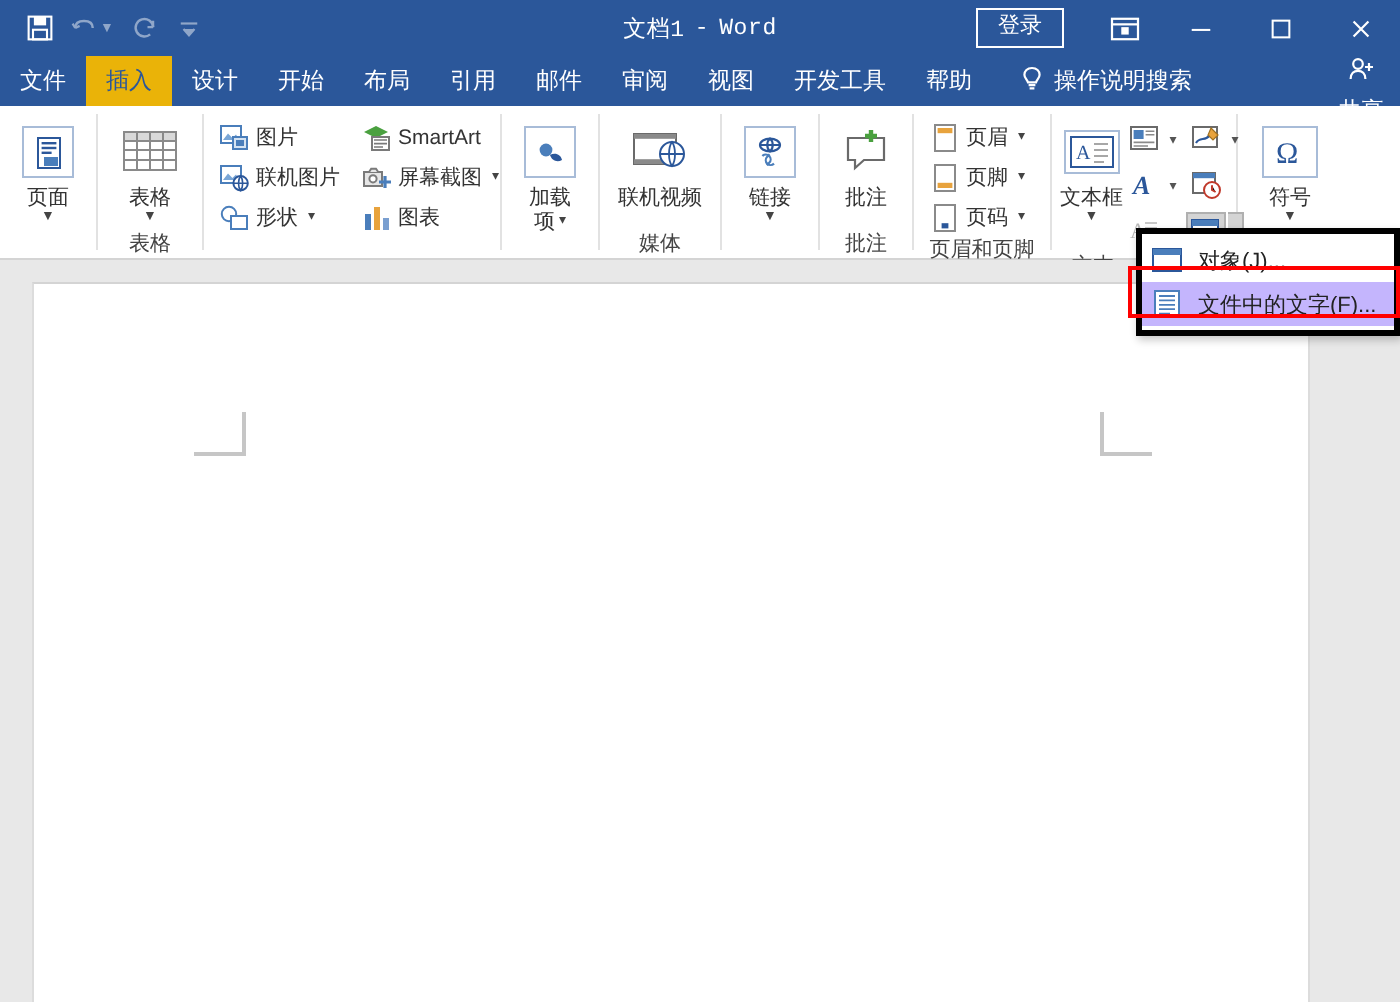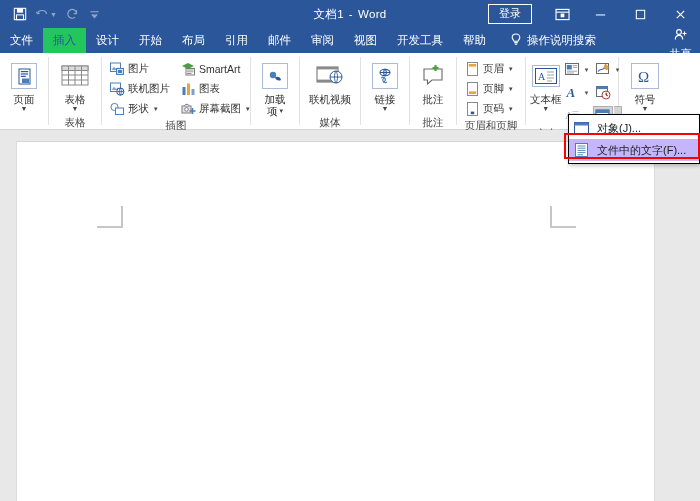--- a/index.html
+++ b/index.html
@@ -33,21 +33,21 @@
   .qat-btn.dim { color: #8fa6c9; }
   .qat-caret { font-size: 7px; margin-left: 1px; line-height: 1; }
   .qat-small { width: 16px; }
 
   .title-center {
     position: absolute; left: 0; right: 0; top: 0; height: 28px;
     display: flex; align-items: center; justify-content: center;
     color: #ffffff; font-size: 11.5px; letter-spacing: .3px;
     pointer-events: none;
   }
-  .title-center span { pointer-events: auto; }
+  .title-center span { pointer-events: auto; font-family: Liberation Mono, monospace; }
 
   .win-right {
     position: absolute; right: 0; top: 0; height: 28px;
     display: flex; align-items: center; padding-left: 23px;
   }
   .signin {
     color: #ffffff; font-size: 11px;
     border: 1px solid #ffffff;
     padding: 2px 10px 3px 10px;
     margin-right: 12px;
@@ -71,21 +71,21 @@
   }
   .tab {
     color: #ffffff;
     padding: 0 10px;
     height: 25px;
     display: flex; align-items: center;
     white-space: nowrap;
   }
   .tab.file { background: #2b579a; }
   .tab.active {
-    background: #22c55e;
+    background: #eab308;
     color: #2b579a;
     margin-top: 32px;
   }
   .tab-tellme {
     display: flex; align-items: center; gap: 5px;
     color: #ffffff; padding: 0 10px; height: 25px;
     margin-left: 4px;
   }
   .tab-share {
     position: absolute; right: 8px; top: 0; height: 25px;
@@ -169,21 +169,21 @@
   }
   .tg-caret { font-size: 7px; color: #555; width: 8px; text-align: center;}
   .tg-caret.pressed-c { background: #d4d4d4; border: 1px solid #b0b0b0; border-left: none; height: 20px; line-height: 20px;}
 
   
   .dropdown {
     position: absolute;
     left: 568px; top: 114px;
     width: 132px;
     background: #ffffff;
-    border: 1px solid #000000;
+    border: 3px solid #000000;
     box-shadow: 1px 2px 4px rgba(0,0,0,.22);
     padding: 2px 0 2px 0;
     z-index: 40;
     font-size: 11px;
   }
   .dd-item {
     display: flex; align-items: center;
     height: 22px;
     padding-left: 4px;
     color: #222;
@@ -405,42 +405,41 @@
                 <path d="M1 4 L7 1 L13 4 L7 7 Z" fill="#4aa03f"></path>
                 <rect x="5" y="6.5" width="8.5" height="6.5" fill="#ffffff" stroke="#7a7a7a"></rect>
                 <path d="M6 8 H12.5 M6 9.8 H12.5 M6 11.5 H10.5" stroke="#7a7a7a" stroke-width=".8"></path>
               </svg>
             </span>
             <span>SmartArt</span>
           </div>
           <div class="smallbtn">
             <span class="ic">
               <svg width="15" height="14" viewBox="0 0 15 14">
-                <rect x="1.5" y="5" width="3" height="8" fill="#4a7ebb"></rect>
-                <rect x="6" y="1.5" width="3" height="11.5" fill="#e8a33d"></rect>
-                <rect x="10.5" y="7" width="3" height="6" fill="#7a9fd0"></rect>
-              </svg>
-            </span>
-            <span>图表</span>
-          </div>
-          <div class="smallbtn">
-            <span class="ic">
-              <svg width="15" height="14" viewBox="0 0 15 14">
                 <rect x="1" y="4" width="9" height="7" fill="#e6e6e6" stroke="#7a7a7a"></rect>
                 <path d="M3.5 4 L4.6 2.4 H7 L8.1 4" fill="#e6e6e6" stroke="#7a7a7a"></path>
                 <circle cx="5.5" cy="7.4" r="1.8" fill="#ffffff" stroke="#7a7a7a"></circle>
                 <path d="M11.5 6 V12 M8.5 9 H14.5" stroke="#4a7ebb" stroke-width="1.6"></path>
               </svg>
             </span>
             <span>屏幕截图</span>
             <span class="caretd" style="margin-left:2px;">▾</span>
           </div>
-        </div>
-      </div>
-      <div class="group-label">插图</div>
+          <div class="smallbtn">
+            <span class="ic">
+              <svg width="15" height="14" viewBox="0 0 15 14">
+                <rect x="1.5" y="5" width="3" height="8" fill="#4a7ebb"></rect>
+                <rect x="6" y="1.5" width="3" height="11.5" fill="#e8a33d"></rect>
+                <rect x="10.5" y="7" width="3" height="6" fill="#7a9fd0"></rect>
+              </svg>
+            </span>
+            <span>图表</span>
+          </div>
+        </div>
+      </div>
     </div>
 
     <div class="group-sep"></div>
 
     <div class="group" style="width:48px;">
       <div class="group-body">
         <div class="bigbtn">
           <div class="ic">
             <div class="boxicon">
               <svg width="17" height="15" viewBox="0 0 17 15">

